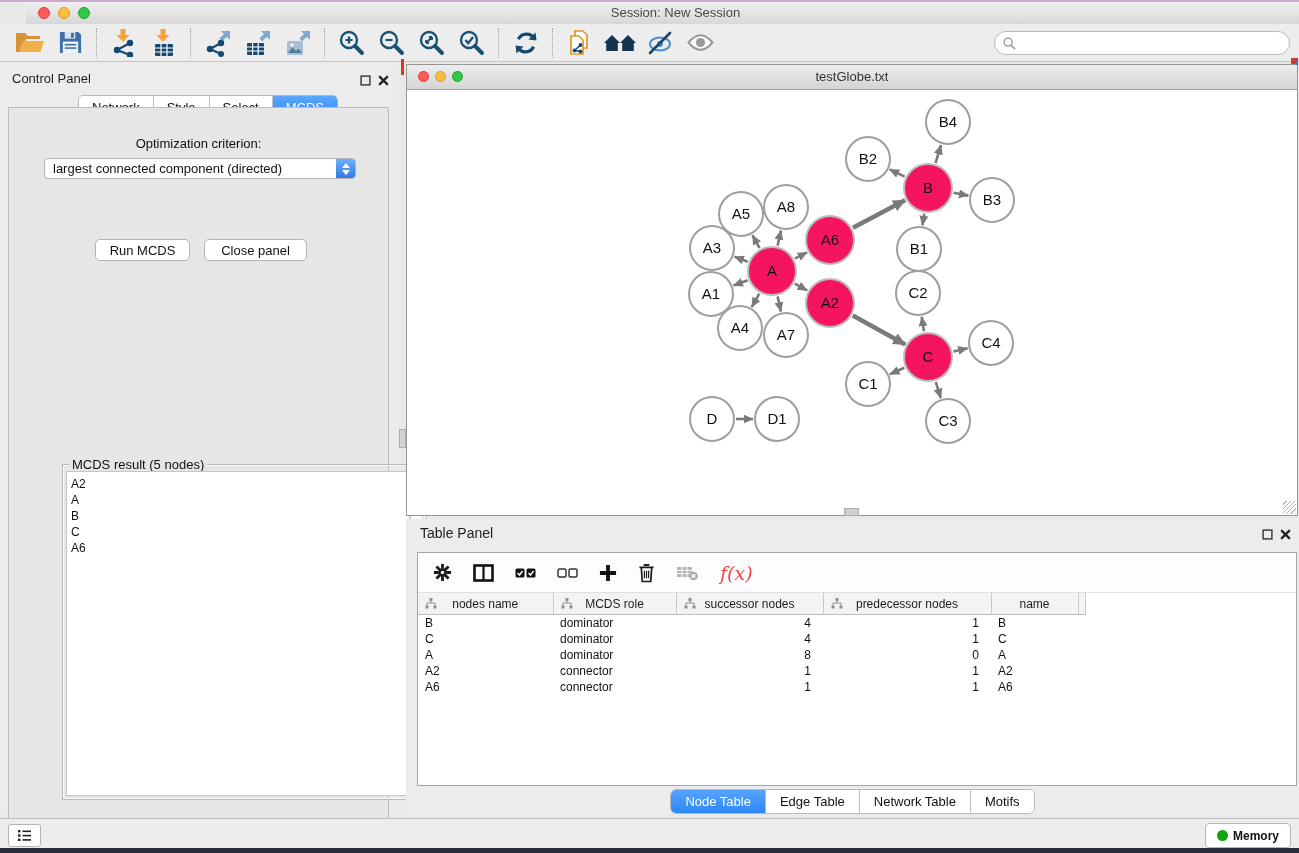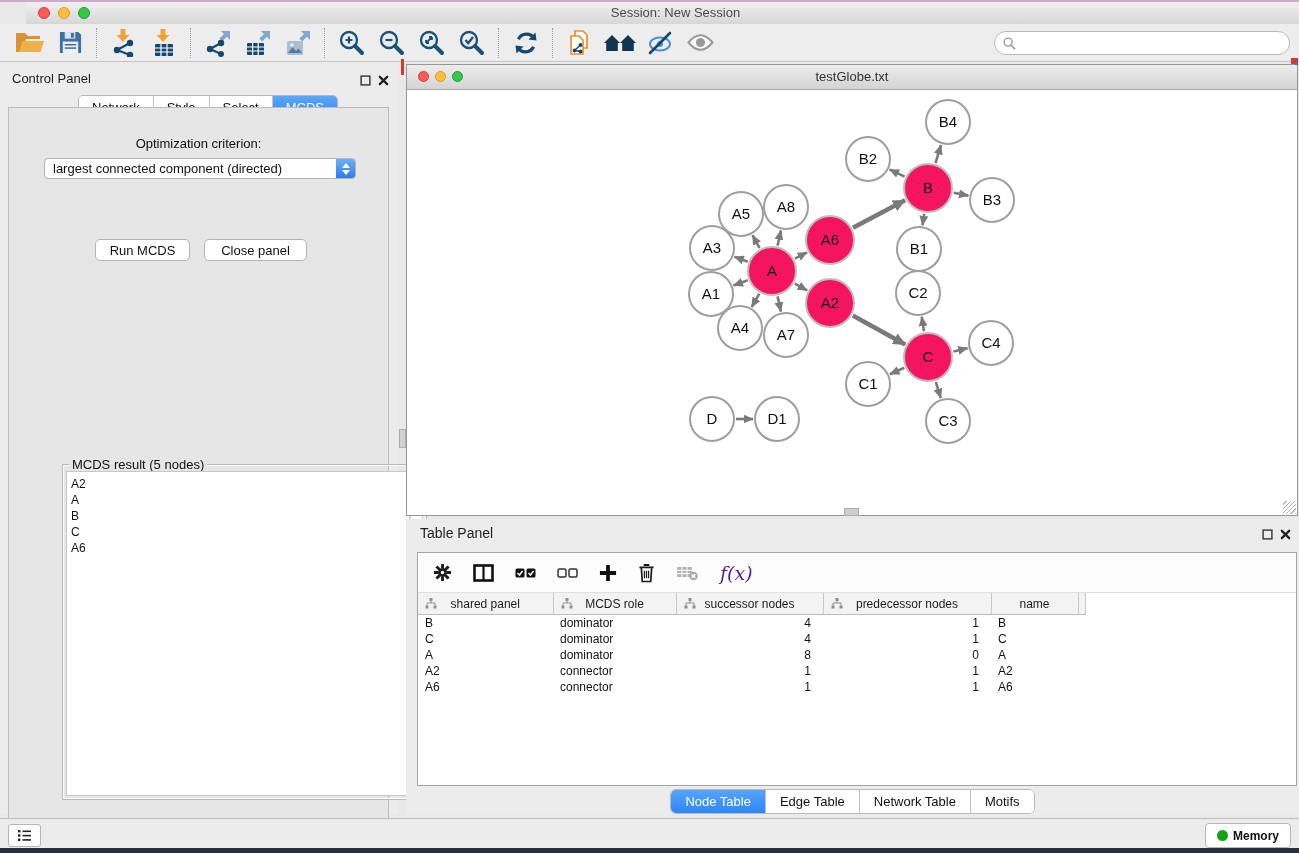--- a/index.html
+++ b/index.html
@@ -75,21 +75,21 @@
   .resize-grip{position:absolute;right:1px;bottom:1px;width:13px;height:13px;
     background:repeating-linear-gradient(135deg,transparent,transparent 2px,#b5b5b5 2px,#b5b5b5 3px);}
   
   .table-panel{left:406px;top:519px;width:893px;height:296px;background:#ececec;}
   .tp-header{position:absolute;left:14px;top:6px;font-size:14px;color:#1f1f1f;}
   .tp-box{position:absolute;left:11px;top:33px;width:880px;height:234px;background:#fff;
           border:1px solid #a5a5a5;box-sizing:border-box;}
   .tp-toolbar{position:absolute;left:0;top:0;right:0;height:39px;background:#fdfdfd;
               border-bottom:1px solid #e0e0e0;display:flex;align-items:center;gap:21px;padding-left:15px;}
   .tp-tool{display:flex;align-items:center;justify-content:center;cursor:default;}
-  .fx{font-family:"DejaVu Serif",serif;font-style:italic;font-size:19px;color:#4c1d95;}
+  .fx{font-family:"DejaVu Serif",serif;font-style:italic;font-size:19px;color:#ef4444;}
   .node-table{position:absolute;left:0;top:40px;right:0;border-collapse:collapse;table-layout:fixed;}
   .node-table th{height:21px;background:#f3f3f3;border-right:1px solid #c8c8c8;border-bottom:1px solid #bdbdbd;
                  font-size:12px;font-weight:normal;color:#1c1c1c;position:relative;text-align:center;padding:0;}
   .node-table th .tree{position:absolute;left:7px;top:5px;}
   .node-table td{height:16px;font-size:12px;color:#111;padding:0 0 0 7px;white-space:nowrap;overflow:hidden;}
   .node-table td.al-r{text-align:right;padding-right:12px;}
   .node-table td.al-l{text-align:left;}
   .tp-tabs{position:absolute;left:0;right:0;top:270px;display:flex;justify-content:center;}
   .tp-tabgroup{display:flex;height:23px;border:1px solid #b9b9b9;border-radius:6px;overflow:hidden;background:#fff;}
   .tp-tab{display:flex;align-items:center;padding:0 14px;font-size:13px;color:#111;background:#fff;
@@ -510,21 +510,21 @@
         <tr>
           <th>
             <svg class="tree" width="12" height="11" viewBox="0 0 12 11">
                 <g fill="#8f8f8f">
                   <rect x="4.5" y="0" width="3" height="3"></rect>
                   <rect x="0.5" y="7.5" width="3" height="3"></rect>
                   <rect x="8.5" y="7.5" width="3" height="3"></rect>
                 </g>
                 <path d="M6 3v2M2 7.5V5h8v2.5" stroke="#8f8f8f" fill="none"></path>
               </svg>
-            <span>shared panel</span>
+            <span>nodes name</span>
           </th>
           <th>
             <svg class="tree" width="12" height="11" viewBox="0 0 12 11">
                 <g fill="#8f8f8f">
                   <rect x="4.5" y="0" width="3" height="3"></rect>
                   <rect x="0.5" y="7.5" width="3" height="3"></rect>
                   <rect x="8.5" y="7.5" width="3" height="3"></rect>
                 </g>
                 <path d="M6 3v2M2 7.5V5h8v2.5" stroke="#8f8f8f" fill="none"></path>
               </svg>

